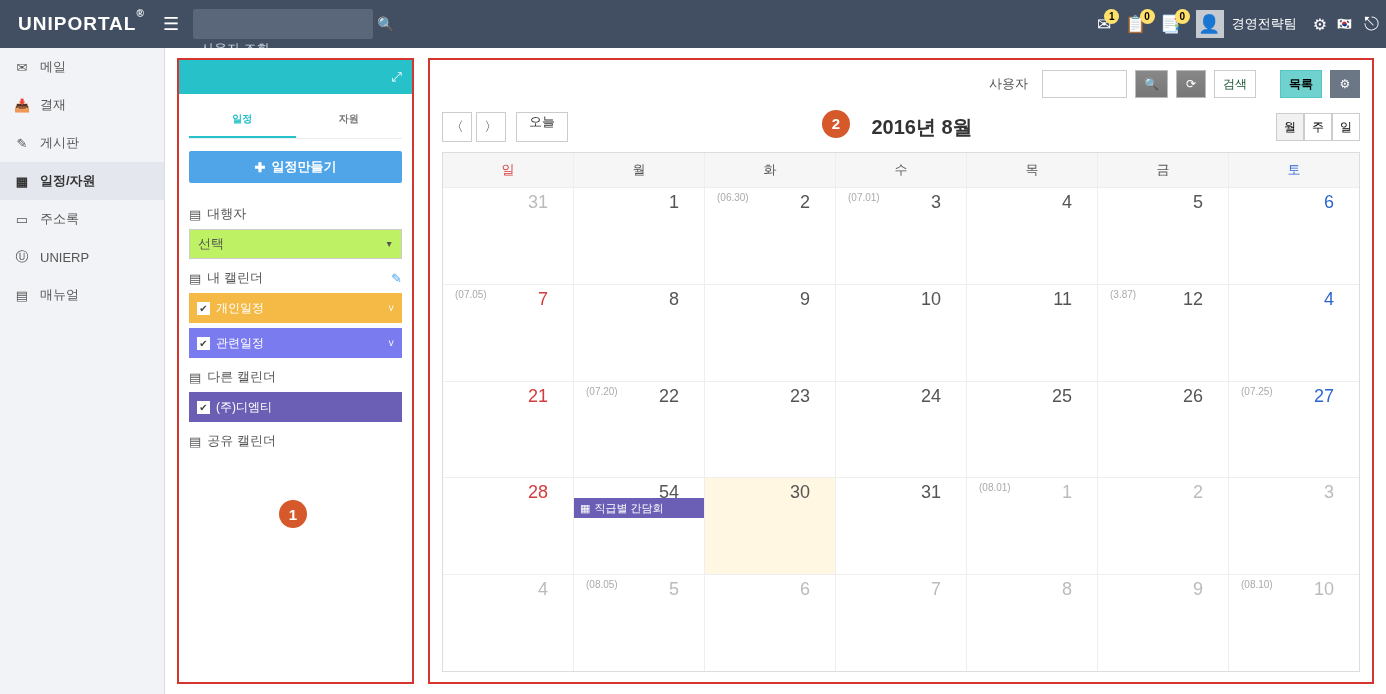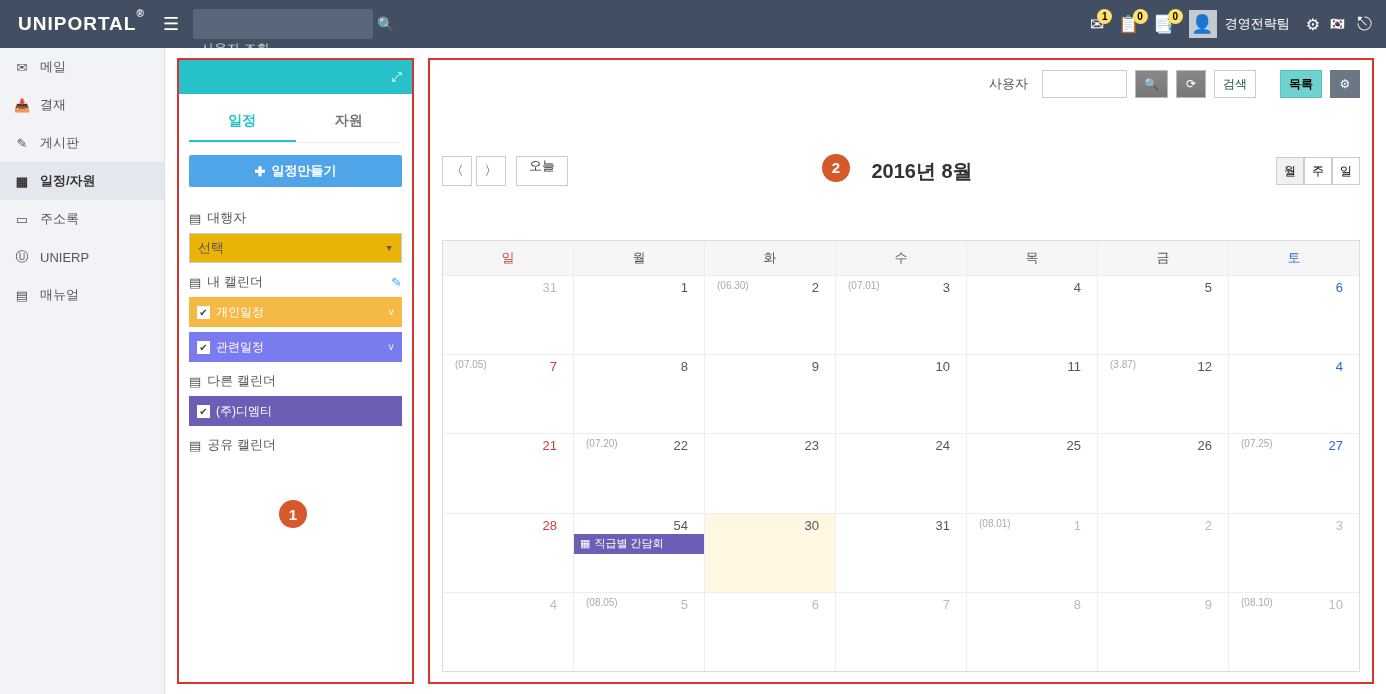--- a/index.html
+++ b/index.html
@@ -1,19 +1,19 @@
 <!DOCTYPE html>
 <html><head>
 <meta charset="utf-8">
 <style>
 * { box-sizing: border-box; margin: 0; padding: 0; }
 body { font-family: "Malgun Gothic", Arial, sans-serif; font-size: 13px; color: #333; background: #fff; width: 1386px; height: 694px; overflow: hidden; }
 
 
-.header { height: 48px; background: #424f63; color: #fff; display: flex; align-items: center; padding: 0 14px 0 18px; }
+.header { height: 48px; background: #424f63; color: #fff; display: flex; align-items: center; padding: 0 7px 0 18px; }
 .logo { font-size: 19px; font-weight: 700; letter-spacing: 1px; width: 145px; }
 .logo sup { font-size: 10px; position: relative; top: -6px; }
 .hamburger { width: 30px; font-size: 18px; cursor: pointer; }
 .search-box { background: #5a667a; height: 30px; width: 180px; display: flex; align-items: center; padding: 0 8px; border-radius: 2px; }
 .search-box input { flex: 1; background: transparent; border: none; outline: none; color: #fff; font-size: 13px; margin-top: 48px; }
 .search-box input::placeholder { color: #cfd5df; }
 .search-box .sicon { color: #cfd5df; font-size: 14px; }
 .header-spacer { flex: 1; }
 .hdr-ico { position: relative; margin-right: 14px; font-size: 17px; color: #fff; cursor: pointer; }
 .hdr-ico .badge { position: absolute; top: -5px; right: -8px; min-width: 15px; height: 15px; border-radius: 8px; font-size: 10px; font-weight: 700; display: flex; align-items: center; justify-content: center; padding: 0 3px; color: #000; }
@@ -33,37 +33,37 @@
 .nav-item.active { background: #e4e7ed; font-weight: 700; color: #333; }
 .nav-item .ni-icon { width: 16px; text-align: center; font-size: 13px; }
 
 
 .content { flex: 1; display: flex; padding: 10px 12px 10px 12px; gap: 14px; background: #fff; position: relative; }
 
 
 .panel1 { width: 237px; border: 2px solid #d6342f; position: relative; display: flex; flex-direction: column; }
 .panel1 .teal-bar { height: 34px; background: #26c1c9; display: flex; align-items: center; justify-content: flex-end; padding-right: 10px; color: #fff; font-size: 13px; }
 .tabs { display: flex; border-bottom: 1px solid #eee; margin: 8px 10px 0; }
-.tab { flex: 1; text-align: center; padding: 10px 0; font-size: 14px; font-weight: 600; color: #777; cursor: pointer; }
+.tab { flex: 1; text-align: center; padding: 10px 0; font-size: 10px; font-weight: 600; color: #777; cursor: pointer; }
 .tab.active { color: #26c1c9; border-bottom: 2px solid #26c1c9; }
 .create-btn { margin: 12px 10px; height: 32px; background: #4fa5e8; color: #fff; display: flex; align-items: center; justify-content: center; gap: 6px; font-size: 13px; font-weight: 600; cursor: pointer; border-radius: 2px; }
 .sec { margin: 10px 10px 0; }
 .sec-title { display: flex; align-items: center; gap: 6px; color: #555; font-size: 13px; margin-bottom: 6px; }
 .sec-title .pencil { margin-left: auto; color: #4fa5e8; cursor: pointer; }
-.sel { width: 100%; height: 30px; border: 1px solid #ccc; background: #eab308; padding: 0 8px; font-size: 13px; color: #555; display: flex; align-items: center; justify-content: space-between; font-family: Liberation Mono, monospace; }
+.sel { width: 100%; height: 30px; border: 1px solid #ccc; background: #bef264; padding: 0 8px; font-size: 13px; color: #555; display: flex; align-items: center; justify-content: space-between; font-family: Liberation Mono, monospace; }
 .cal-row { height: 30px; display: flex; align-items: center; padding: 0 8px; color: #fff; font-size: 12px; gap: 6px; margin-top: 5px; position: relative; }
 .cal-row.orange { background: #f5b946; }
 .cal-row.blue   { background: #7b7bf0; }
 .cal-row.purple { background: #6b5fb5; }
 .cal-row .chev { position: absolute; right: 8px; font-size: 10px; }
 .chk { width: 13px; height: 13px; background: #fff; display: inline-flex; align-items: center; justify-content: center; color: #444; font-size: 10px; }
 .callout { position: absolute; width: 28px; height: 28px; border-radius: 50%; background: #d6592b; color: #fff; font-weight: 700; display: flex; align-items: center; justify-content: center; font-size: 15px; }
 
 
-.panel2 { flex: 1; border: 2px solid #d6342f; padding: 10px 12px; display: flex; flex-direction: column; position: relative; gap: 44px; }
+.panel2 { flex: 1; border: 2px solid #d6342f; padding: 10px 12px; display: flex; flex-direction: column; position: relative; }
 .toolbar { display: flex; align-items: center; gap: 8px; margin-bottom: 8px; }
 .toolbar-spacer { flex: 1; }
 .tb-label { color: #555; margin-right: 6px; }
 .tb-input { width: 85px; height: 28px; border: 1px solid #ccc; }
 .tb-btn { height: 28px; min-width: 30px; border: 1px solid #bbb; background: linear-gradient(#888,#777); color: #fff; display: inline-flex; align-items: center; justify-content: center; font-size: 12px; cursor: pointer; padding: 0 8px; }
 .tb-btn.light { background: #fff; color: #14532d; border: 1px solid #ccc; }
 .tb-btn.teal { background: #70d2cf; border-color: #55c5c2; color: #000000; font-weight: 600; }
 .tb-btn.darker { background: #6b7785; border-color: #6b7785; }
 
 .cal-head { display: flex; align-items: center; margin: 6px 0 10px; }
@@ -77,21 +77,21 @@
 
 .grid { flex: 1; border: 1px solid #ddd; display: flex; flex-direction: column; }
 .gridhdr { display: flex; background: #f6f6f6; }
 .gridhdr .cell { flex: 1; text-align: center; padding: 8px 0; font-size: 13px; border-right: 1px solid #eee; color: #555; }
 .gridhdr .cell:first-child { color: #d23c3c; }
 .gridhdr .cell:last-child { color: #2b66d0; border-right: none; }
 .gridbody { flex: 1; display: flex; flex-direction: column; }
 .wrow { flex: 1; display: flex; border-top: 1px solid #eee; }
 .wday { flex: 1; border-right: 1px solid #eee; position: relative; padding: 4px 6px; min-height: 0; }
 .wday:last-child { border-right: none; }
-.dnum { position: absolute; top: 4px; right: 16px; font-size: 13px; color: #555; }
+.dnum { position: absolute; top: 4px; right: 25px; font-size: 18px; color: #555; }
 .dnum.out { color: #bbb; }
 .dnum.sun { color: #d23c3c; }
 .dnum.sat { color: #2b66d0; }
 .lunar { position: absolute; top: 4px; left: 12px; font-size: 10px; color: #aaa; }
 .holiday { position: absolute; top: 22px; left: 0; right: 0; text-align: center; font-size: 11px; color: #d23c3c; }
 .event { position: absolute; left: 0; right: 0; top: 20px; height: 20px; background: #6b5fb5; color: #fff; font-size: 11px; display: flex; align-items: center; padding-left: 6px; gap: 4px; }
 .today-cell { background: #fff7e2; }
 
 </style>
 </head>

